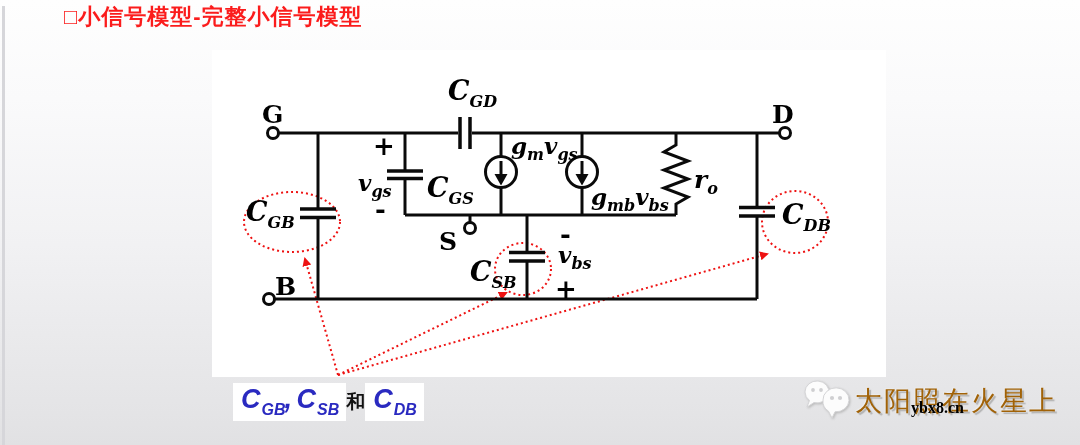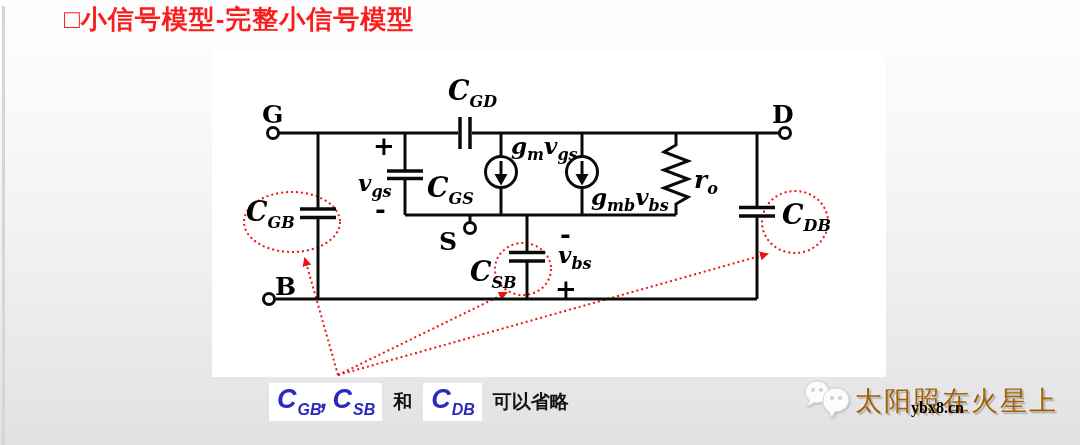--- a/index.html
+++ b/index.html
@@ -4,36 +4,36 @@
 <style>
   html,body{margin:0;padding:0;}
   body{
     width:1080px;height:445px;position:relative;overflow:hidden;
     background:linear-gradient(180deg,#fefefe 0%,#fafafb 22%,#f1f1f3 55%,#e9e9eb 78%,#e4e4e6 93%,#e1e1e3 100%);
     font-family:"Liberation Sans",sans-serif;
   }
   .left-edge{position:absolute;left:2px;top:6px;width:3px;height:439px;background:#d6d6da;}
   .page-title{
     position:absolute;left:64px;top:2px;
-    font-size:26px;font-weight:bold;letter-spacing:1px;color:#fb1c1c;
+    font-size:22px;font-weight:bold;letter-spacing:1px;color:#fb1c1c;
     font-family:"Liberation Sans",sans-serif;white-space:nowrap;
   }
   .panel{position:absolute;left:212px;top:50px;width:674px;height:327px;background:#ffffff;}
   svg.circuit{position:absolute;left:0;top:0;z-index:3;}
   .ink{stroke:#0a0a0a;fill:none;stroke-width:3;}
   .ink-thick{stroke:#0a0a0a;fill:none;stroke-width:3.5;}
   .node{stroke:#0a0a0a;fill:#ffffff;stroke-width:3;}
   .srcfill{fill:#0a0a0a;stroke:none;}
   .red{stroke:#ee1212;fill:none;stroke-width:2;stroke-dasharray:2 3;}
   text{fill:#000;font-family:"DejaVu Serif","Liberation Serif",serif;font-weight:bold;}
   .it{font-style:italic;}
   .t27{font-size:27px;} .t25{font-size:25px;} .t23{font-size:23px;}
   .sub{font-size:16px;font-style:italic;}
   .sign{font-size:26px;font-weight:bold;}
-  .caption-row{position:absolute;left:233px;top:383px;z-index:4;display:flex;align-items:center;gap:11px;margin-left:36px;}
+  .caption-row{position:absolute;left:233px;top:383px;z-index:4;display:flex;align-items:center;gap:0;}
   .cap-box{background:#ffffff;padding:1px 8px 5px 8px;white-space:nowrap;}
   .cv{font-family:"Liberation Sans",sans-serif;font-style:italic;font-weight:bold;font-size:27px;color:#2a2ac0;}
   .cs{font-family:"Liberation Sans",sans-serif;font-style:italic;font-weight:bold;font-size:16px;color:#2a2ac0;position:relative;top:3px;left:1px;}
   .cap-text{font-family:"Liberation Sans",sans-serif;font-weight:bold;font-size:19px;color:#121212;}
   .watermark{position:absolute;z-index:4;}
   .wm-icon{left:801px;top:379px;filter:drop-shadow(1.5px 1.5px 1px #b8b8b8);}
   .wm-name{
     left:855px;top:383px;font-size:27px;letter-spacing:2px;color:#a16207;white-space:nowrap;
     text-shadow:2px 2px 1px #b2b2b2,-1px -1px 0 #ececec;
     font-family:"Liberation Sans",sans-serif;
@@ -158,21 +158,20 @@
     <text x="560" y="243" class="sign">-</text>
     <text x="558" y="263" class="t23 it"><tspan>v</tspan><tspan class="sub" dy="6">bs</tspan></text>
     <text x="555" y="298" class="sign">+</text>
   </g>
 </svg>
 
 <div class="caption-row">
   <span class="cap-box"><span class="cv">C</span><sub class="cs">GB</sub><span class="cv">,</span>&nbsp;<span class="cv">C</span><sub class="cs">SB</sub></span>
   <span class="cap-text">和</span>
   <span class="cap-box"><span class="cv">C</span><sub class="cs">DB</sub></span>
-  <span class="cap-text">可以省略</span>
 </div>
 
 <svg class="watermark wm-icon" width="54" height="46" viewBox="0 0 54 46">
   <g fill="#fcfcfc" stroke="#d4d4d6" stroke-width="1">
     <path d="M4,13 a12,11 0 1 1 9,10.6 l-7,4.4 2.5,-6.5 a12,11 0 0 1 -4.5,-8.5 z"></path>
     <path d="M22,21 a13,12 0 1 1 12,11.8 l-3,6.2 -3.5,-6.8 a13,12 0 0 1 -5.5,-11.2 z"></path>
   </g>
   <g fill="#cfcfd1" stroke="none">
     <circle cx="12" cy="11" r="1.9"></circle>
       <circle cx="20" cy="11" r="1.9"></circle>

